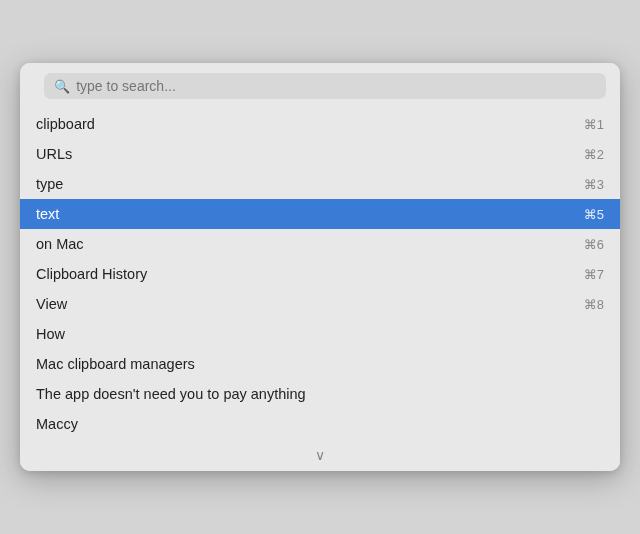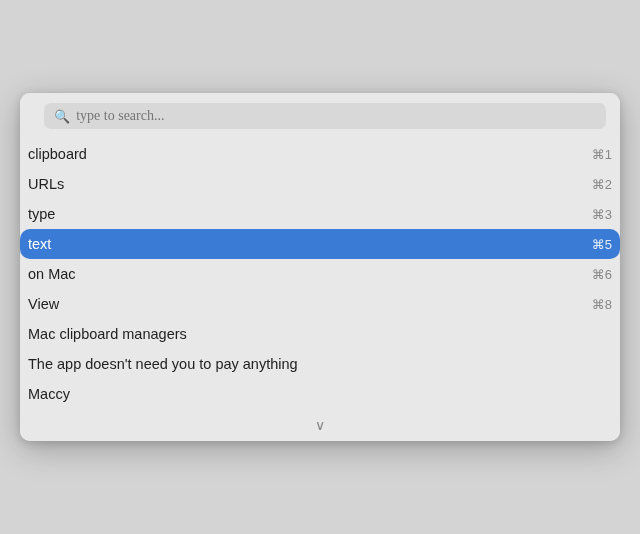--- a/index.html
+++ b/index.html
@@ -55,41 +55,40 @@
       font-size: 13px;
     }
 
     .search-input {
       border: none;
       background: transparent;
       outline: none;
       font-size: 14px;
       color: #0f172a;
       width: 100%;
-      font-family: Liberation Serif, serif;
+      font-family: Liberation Sans, sans-serif;
     }
 
     .items-list {
       list-style: none;
     }
 
     .list-item {
       display: flex;
       align-items: center;
       justify-content: space-between;
-      padding: 7px 8px;
+      padding: 7px 16px;
       font-size: 14.5px;
       color: #222;
       cursor: pointer;
     }
 
     .list-item.active {
       background: #3a7bd5;
       color: #fff;
-      border-radius: 10px;
     }
 
     .shortcut {
       font-size: 13px;
       color: #888;
       display: flex;
       align-items: center;
       gap: 2px;
     }
 
@@ -136,22 +135,29 @@
       </li>
       <li class="list-item active">
         <span>text</span>
         <span class="shortcut">⌘5</span>
       </li>
       <li class="list-item">
         <span>on Mac</span>
         <span class="shortcut">⌘6</span>
       </li>
       <li class="list-item">
+        <span>Clipboard History</span>
+        <span class="shortcut">⌘7</span>
+      </li>
+      <li class="list-item">
         <span>View</span>
         <span class="shortcut">⌘8</span>
+      </li>
+      <li class="list-item">
+        <span>How</span>
       </li>
       <li class="list-item">
         <span>Mac clipboard managers</span>
       </li>
       <li class="list-item">
         <span>The app doesn't need you to pay anything</span>
       </li>
       <li class="list-item">
         <span>Maccy</span>
       </li>

